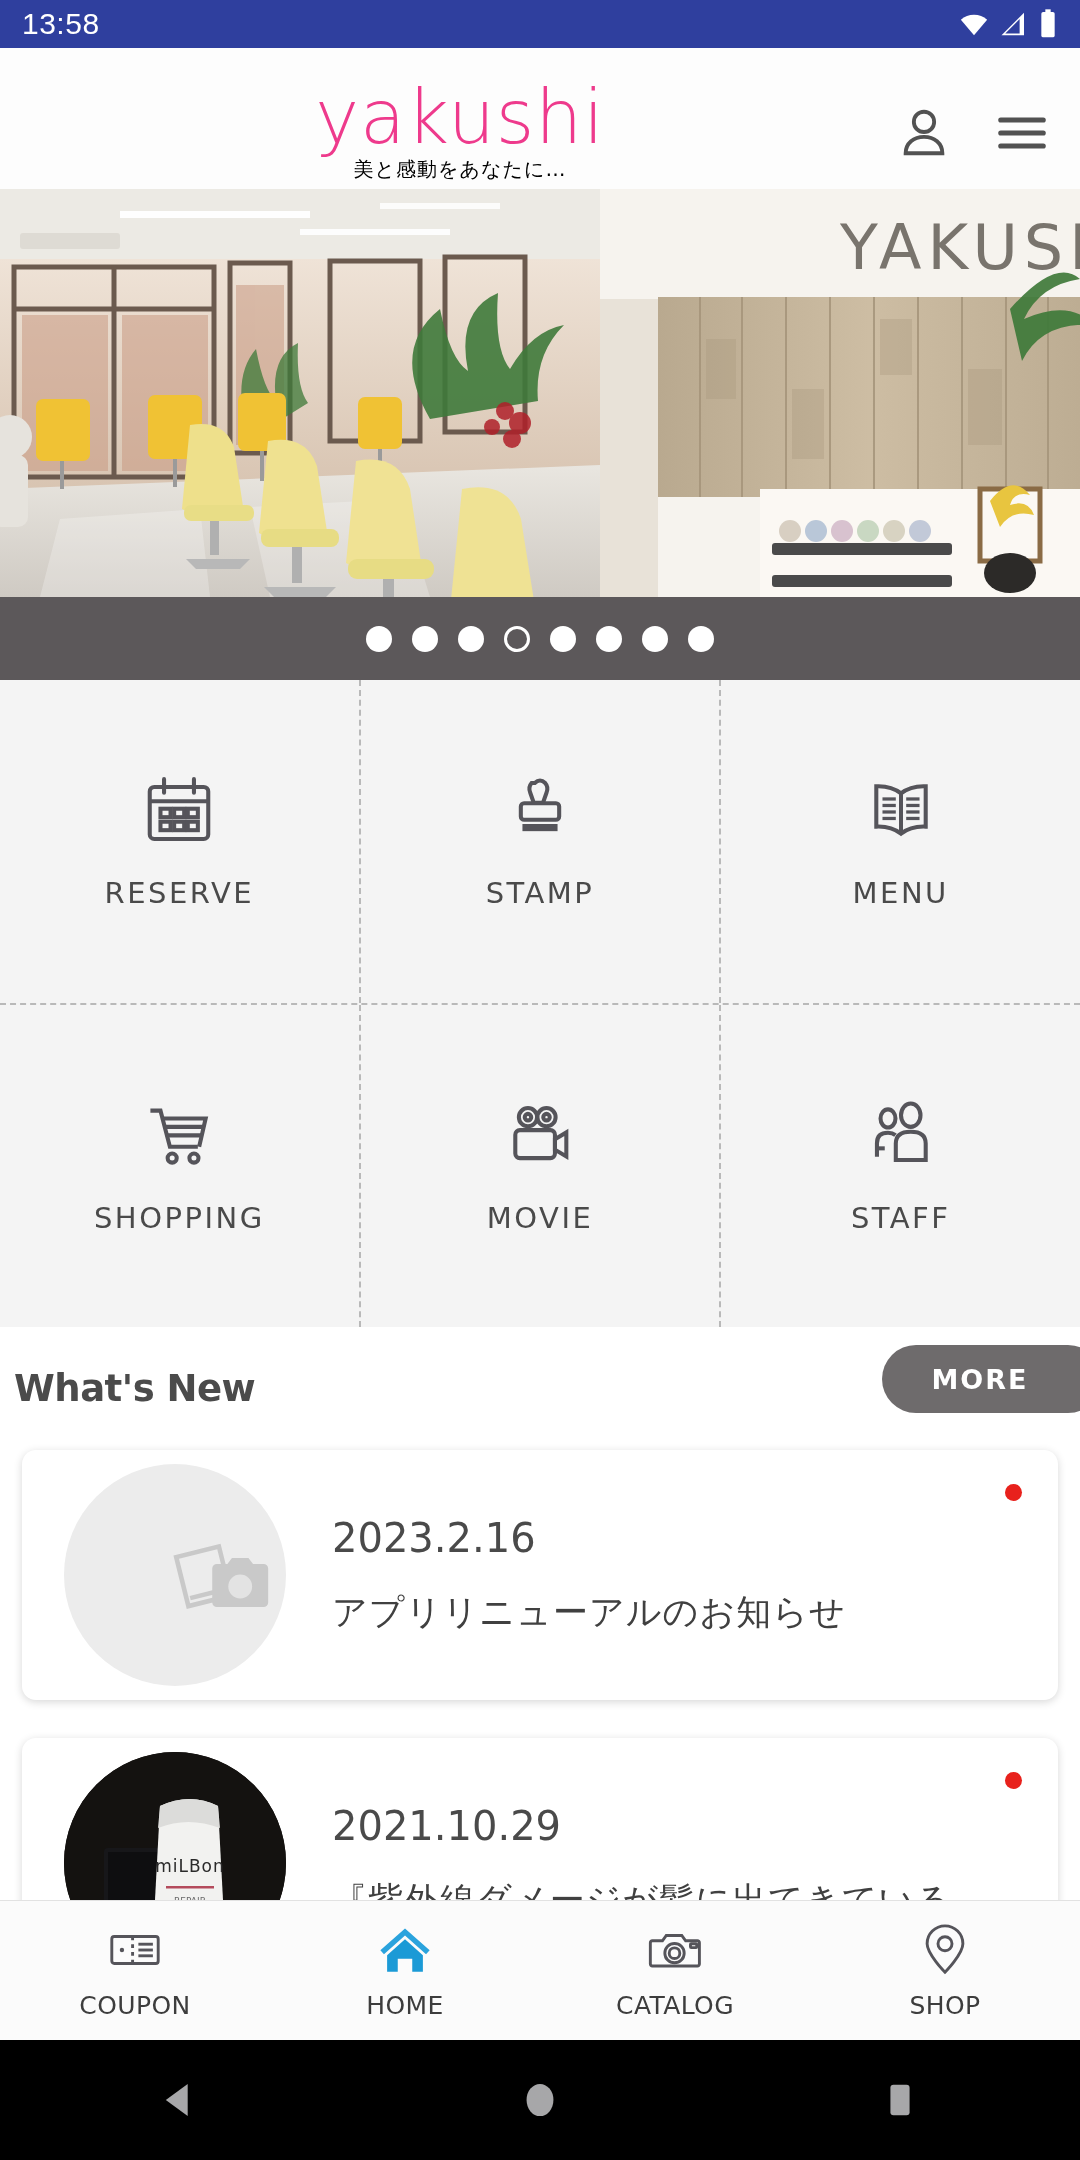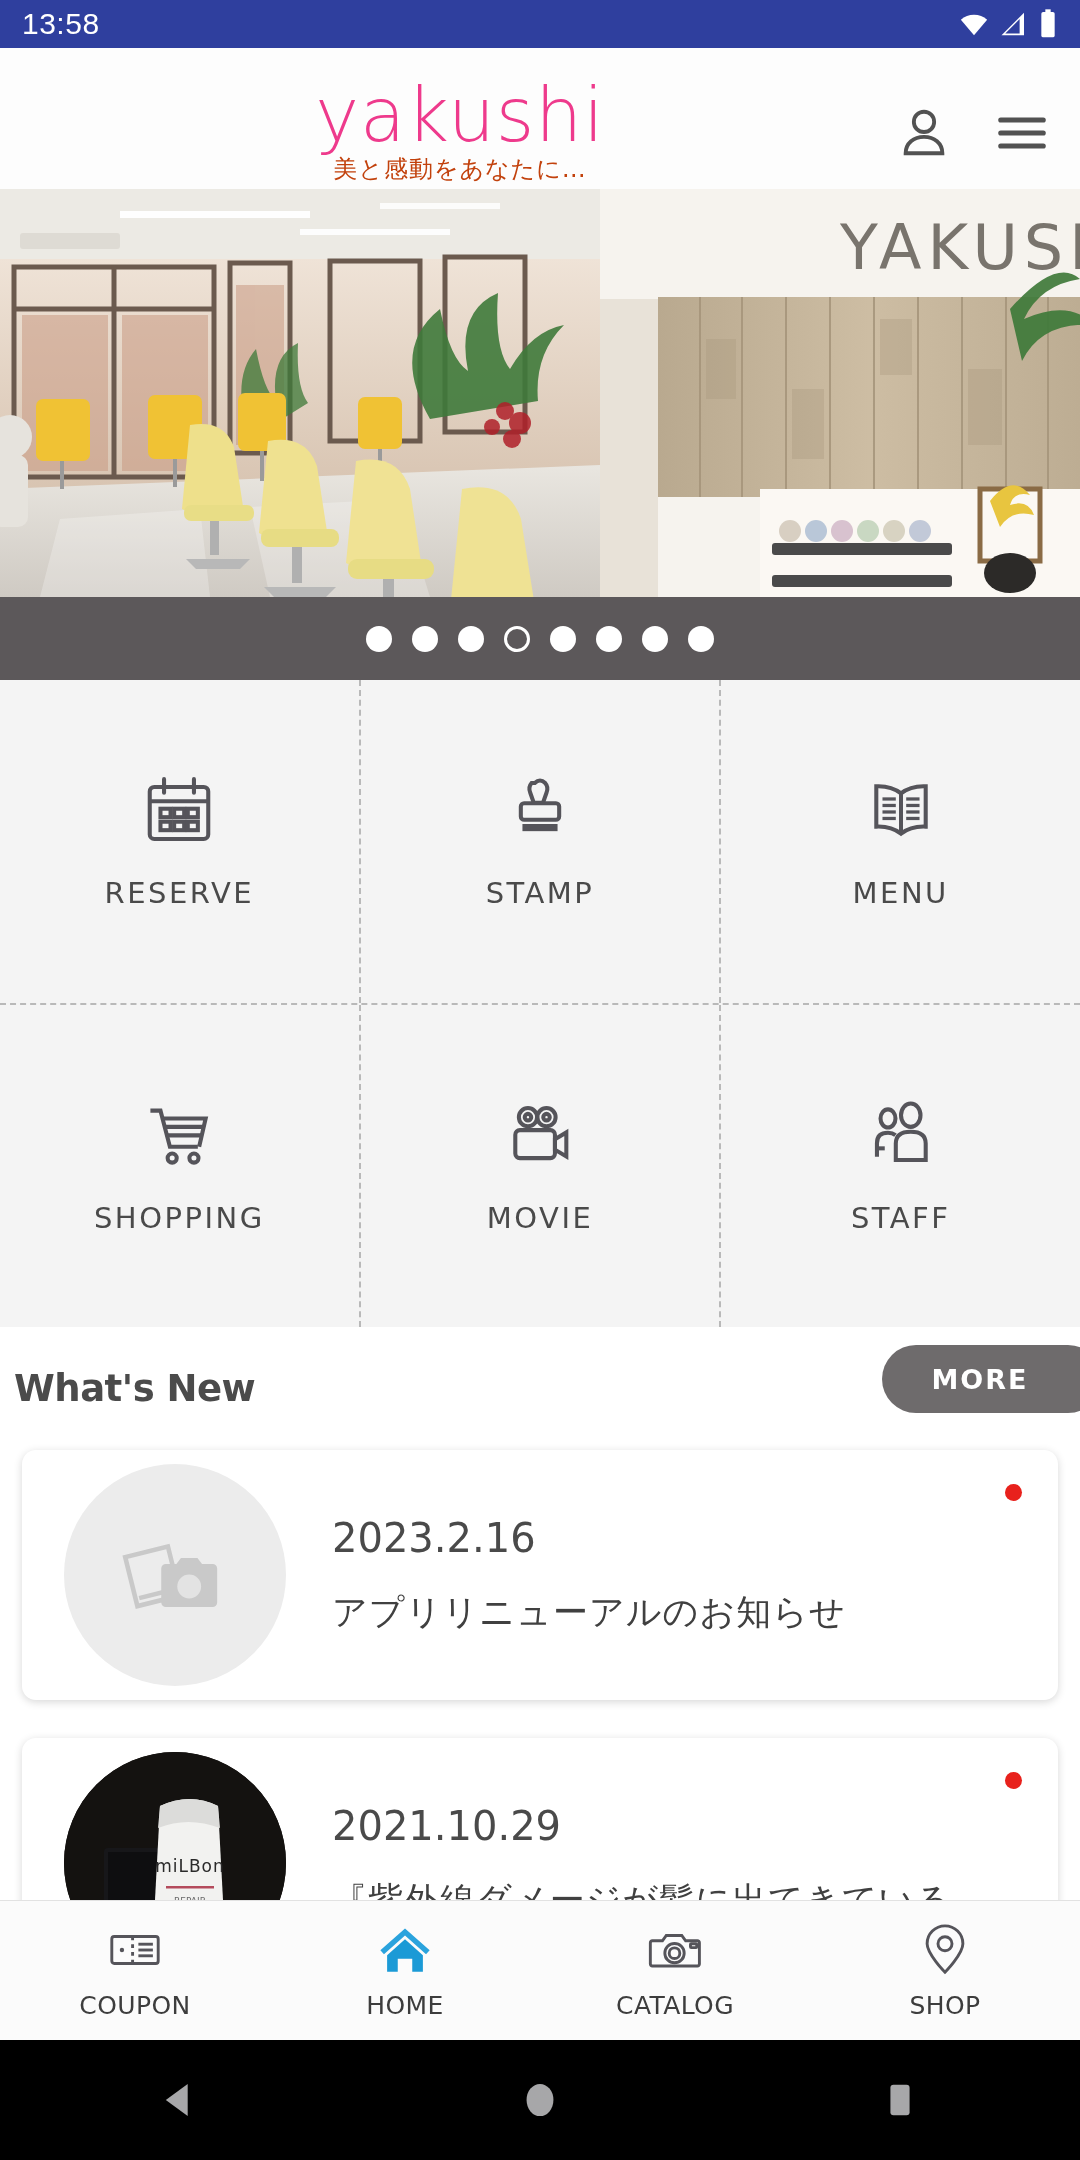--- a/index.html
+++ b/index.html
@@ -29,21 +29,21 @@
     position:absolute; left:0; right:0; top:0; bottom:0;
     display:flex; flex-direction:column; align-items:center; justify-content:center;
     padding-right:160px;
   }
   .logo-text{
     font-family:"DejaVu Sans", sans-serif;
     font-size:74px; color:#ee3a8c; font-weight:300;
     line-height:.92; letter-spacing:1px;
   }
   .logo-sub{
-    font-size:24px; color:#c2410c; letter-spacing:1px;
+    font-size:20px; color:#000000; letter-spacing:1px;
     margin-top:4px; font-family:"DejaVu Sans", sans-serif;
   }
   .appbar-actions{
     position:absolute; right:26px; top:0; bottom:0;
     display:flex; align-items:center; gap:34px;
   }
   .icon-btn{ width:64px; height:64px; display:flex; align-items:center; justify-content:center; }
 
   
   .hero{
@@ -102,21 +102,21 @@
   }
   .card{
     position:relative; margin:10px 22px 0 22px; height:250px;
     background:#fff; border-radius:14px;
     box-shadow:0 2px 9px rgba(0,0,0,.16);
     display:flex; align-items:center; overflow:hidden;
   }
   .card-thumb{
     width:222px; height:222px; border-radius:50%; margin-left:42px;
     flex:none; overflow:hidden; position:relative;
-    display:flex; align-items:center; justify-content:center;
+    display:flex; align-items:center; justify-content:flex-end;
   }
   .thumb-placeholder{ background:#ececec; }
   .thumb-photo{ background:#14110f; }
   .card-body{ margin-left:46px; flex:1; }
   .card-date{
     font-size:40px; color:#4a4a4a; letter-spacing:0px;
     font-family:"DejaVu Sans", sans-serif;
   }
   .card-text{
     margin-top:28px; font-size:35px; color:#404040;

